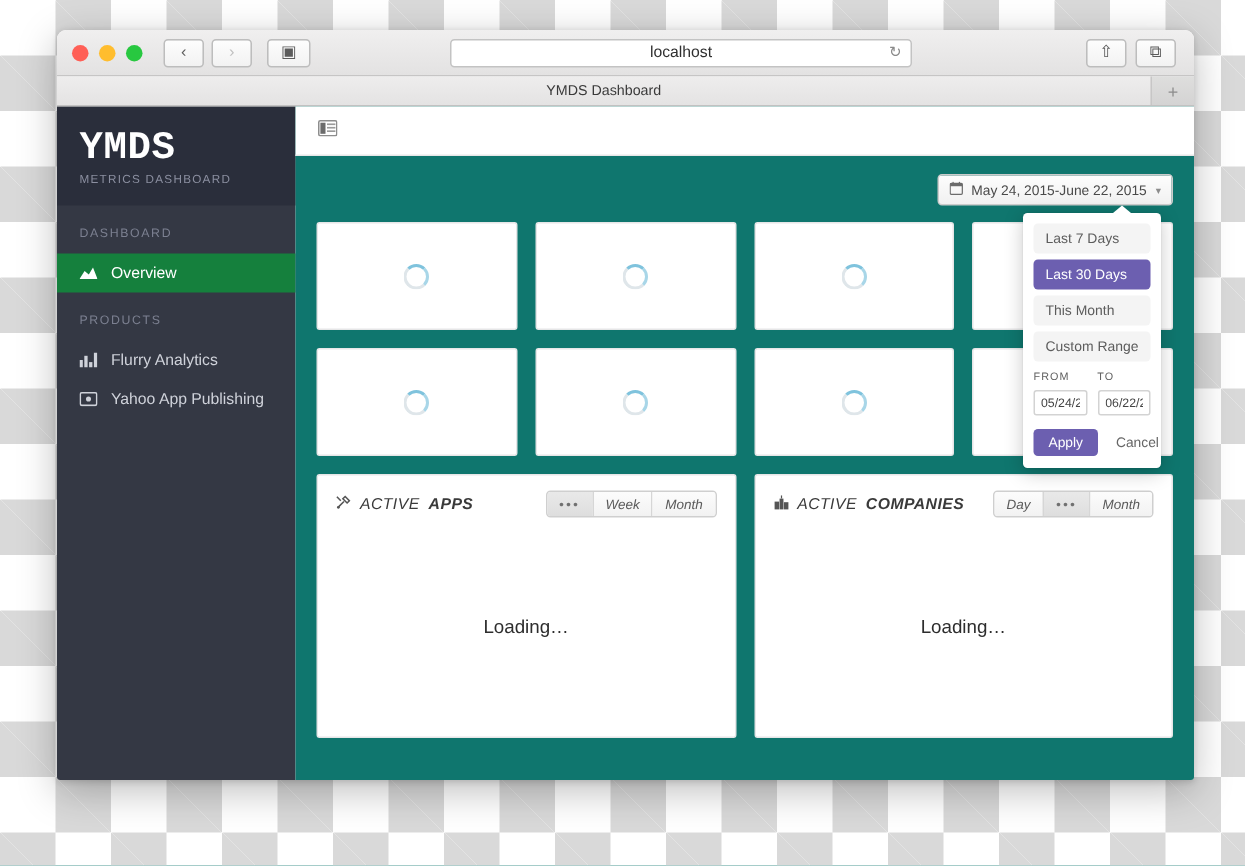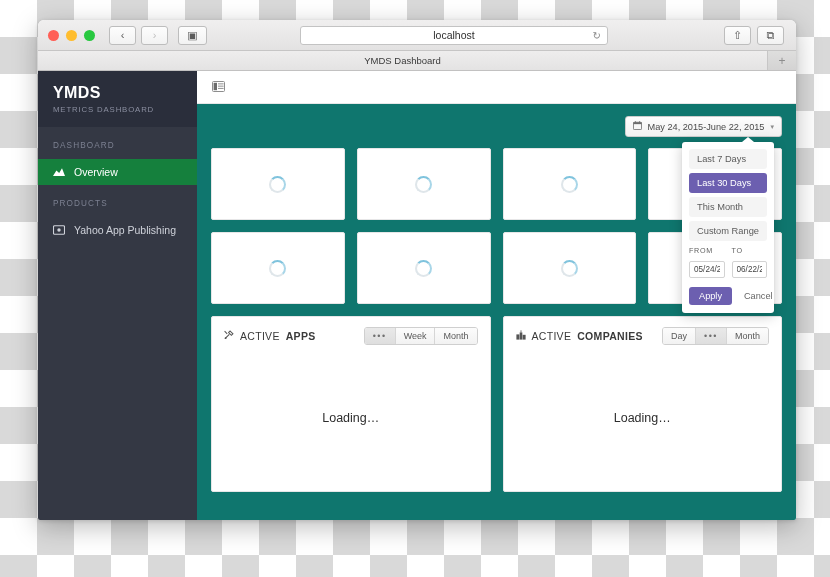--- a/index.html
+++ b/index.html
@@ -122,22 +122,23 @@
     width: 159px;
     background: #343844;
     flex: 0 0 auto;
     display: flex; flex-direction: column;
   }
   .brand {
     background: #2a2e3b;
     padding: 14px 0 13px 15px;
   }
   .brand-title {
-    color: #ffffff; font-size: 16px; font-weight: bold; letter-spacing: 0.4px;
+    color: #ffffff; font-size: 26px; font-weight: bold; letter-spacing: 0.4px;
     line-height: 1.05;
+    font-family: Liberation Mono, monospace;
   }
   .brand-sub {
     color: #8b8fa0; font-size: 7.8px; letter-spacing: 0.85px; margin-top: 3px;
   }
   .sec-label {
     color: #7c8091; font-size: 8.2px; letter-spacing: 1.1px;
     padding: 14px 0 9px 15px;
   }
   .navitem {
     display: flex; align-items: center; gap: 8px;
@@ -178,20 +179,21 @@
     border-top-color: #7fc3dd;
     border-right-color: #a8d6e8;
   }
 
   
   .panels { display: grid; grid-template-columns: 1fr 1fr; gap: 12px; margin-top: 12px; }
   .panel { background: #ffffff; border: 1px solid #e6e6e7; border-radius: 2px; height: 176px; display: flex; flex-direction: column; }
   .panel-head {
     display: flex; align-items: center; justify-content: space-between;
     padding: 10px 12px 0 12px;
+    font-style: italic;
   }
   .panel-title { display: flex; align-items: center; gap: 6px; font-size: 10.5px; color: #3a3a3a; letter-spacing: 0.3px; }
   .panel-title .thin { font-weight: normal; }
   .panel-title .bold { font-weight: bold; }
   .panel-icon { font-size: 9px; color: #5a5a5a; }
   .seg { display: flex; border: 1px solid #cfcfcf; border-radius: 3px; overflow: hidden; }
   .seg > div {
     padding: 3px 8px; font-size: 9px; color: #5a5a5a;
     background: linear-gradient(#fcfcfc,#f2f2f2);
     border-right: 1px solid #d6d6d6;
@@ -290,20 +292,31 @@
         <div class="navitem active">
           <span class="navicon">
             <svg width="12" height="10" viewBox="0 0 12 10">
               <path d="M0 9 L3.4 3.6 L6.2 6 L9 1.3 L12 9 Z" fill="currentColor"></path>
             </svg>
           </span>
           <span>Overview</span>
         </div>
 
         <div class="sec-label">PRODUCTS</div>
+        <div class="navitem">
+          <span class="navicon">
+            <svg width="12" height="10" viewBox="0 0 12 10">
+              <rect x="0" y="5" width="2.2" height="5" fill="currentColor"></rect>
+              <rect x="3.2" y="2.2" width="2.2" height="7.8" fill="currentColor"></rect>
+              <rect x="6.4" y="6.4" width="2.2" height="3.6" fill="currentColor"></rect>
+              <rect x="9.6" y="0" width="2.2" height="10" fill="currentColor"></rect>
+            </svg>
+          </span>
+          <span>Flurry Analytics</span>
+        </div>
         <div class="navitem">
           <span class="navicon">
             <svg width="12" height="10" viewBox="0 0 12 10">
               <rect x="0.5" y="0.8" width="11" height="8.4" rx="1" fill="none" stroke="currentColor" stroke-width="1.1"></rect>
               <circle cx="6" cy="5" r="1.7" fill="currentColor"></circle>
             </svg>
           </span>
           <span>Yahoo App Publishing</span>
         </div>
       </div>

